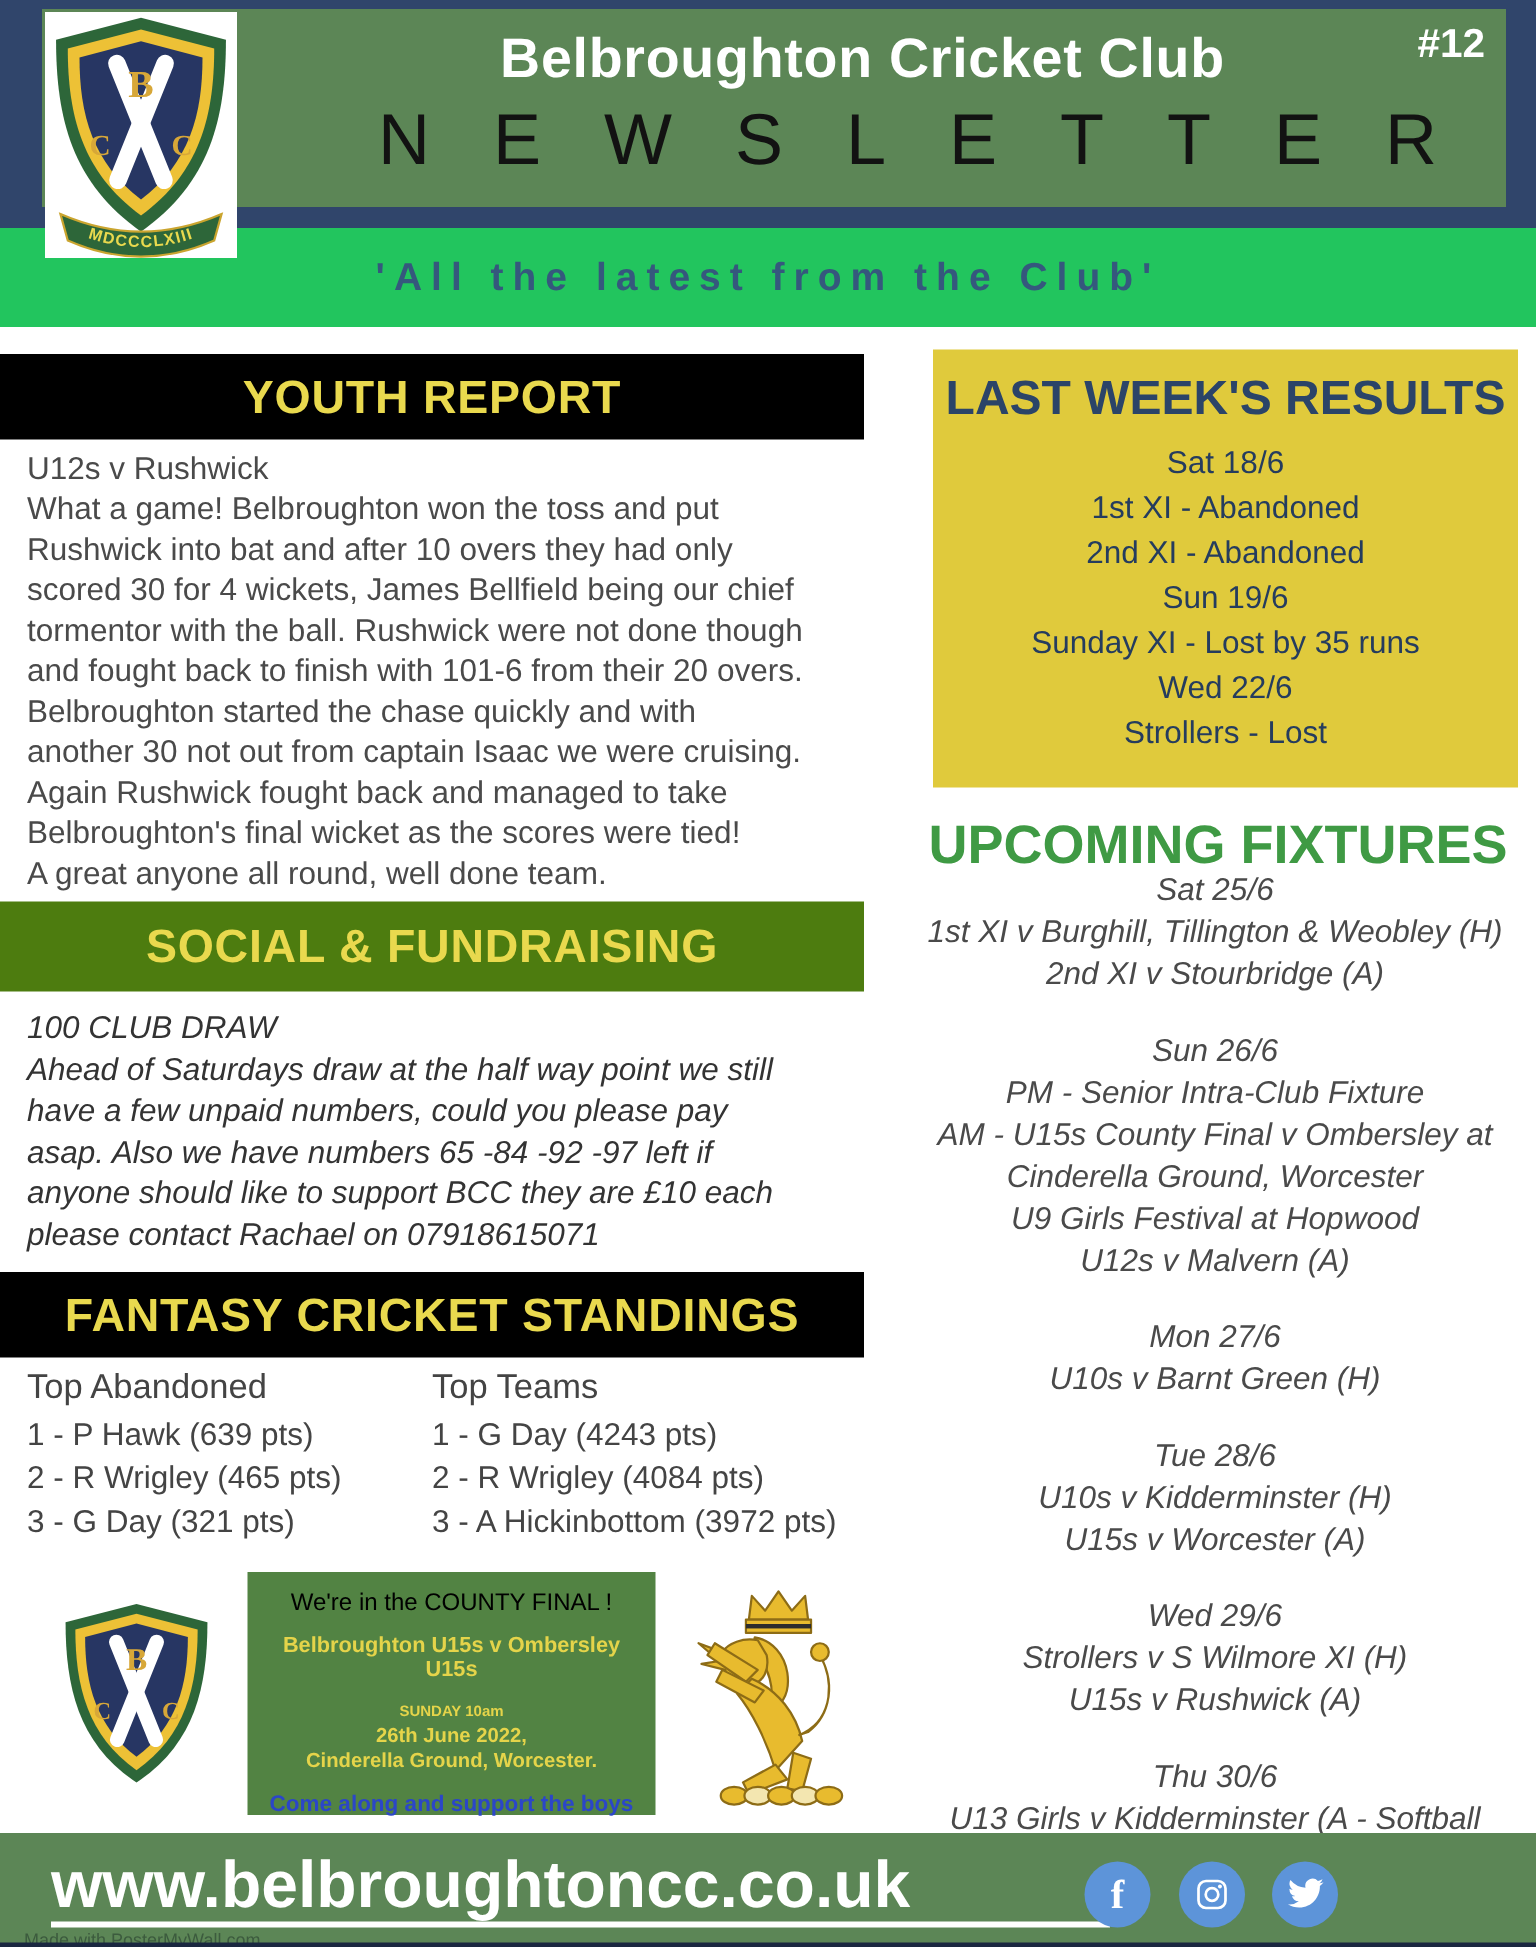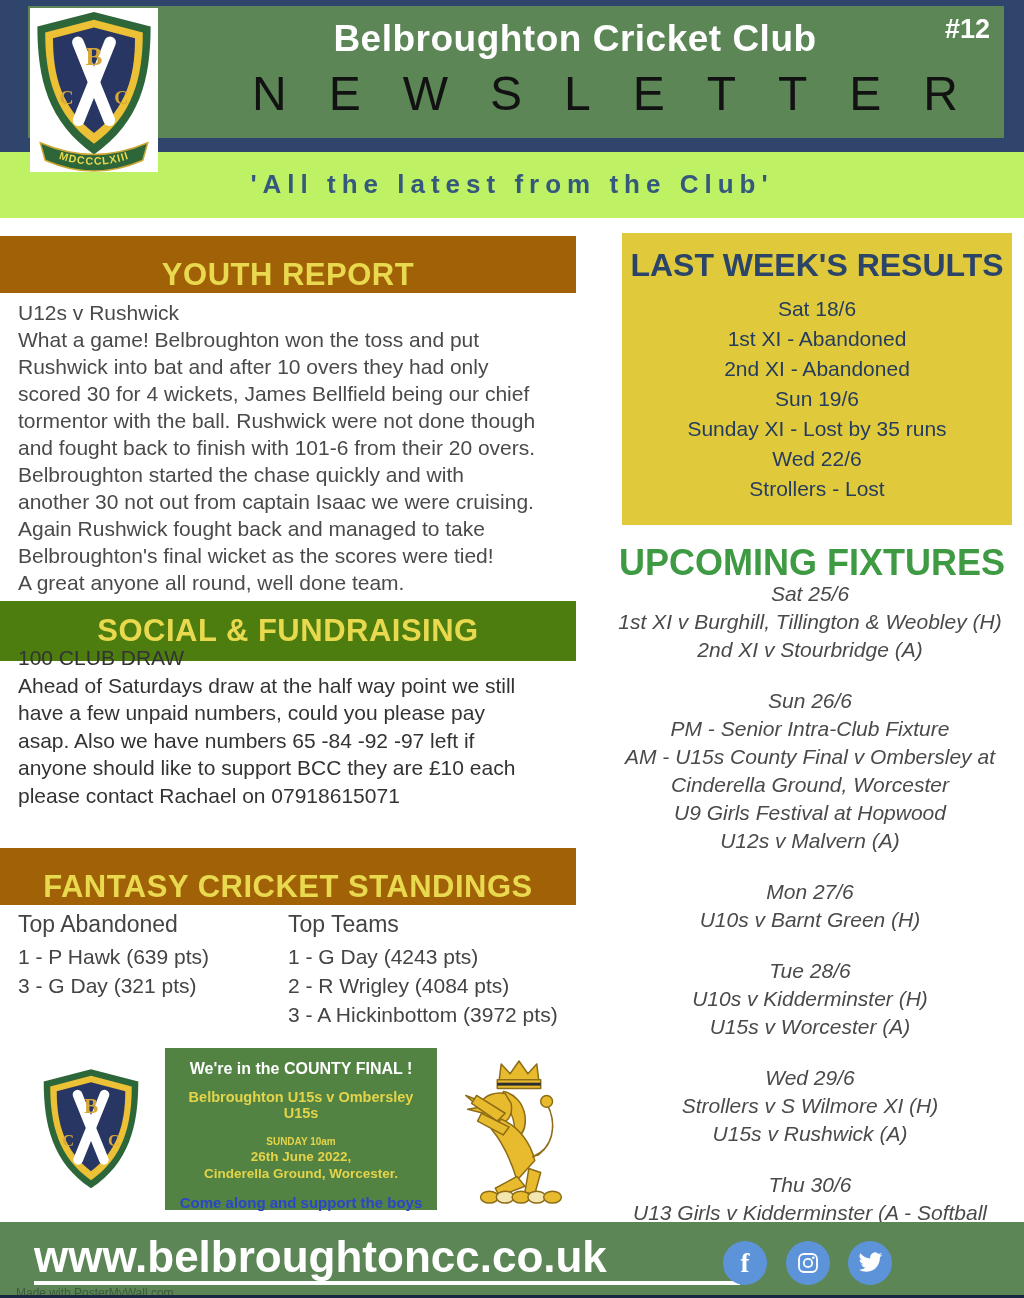--- a/index.html
+++ b/index.html
@@ -8,56 +8,56 @@
   
   .hdr-navy{position:absolute;left:0;top:0;width:1024px;height:152px;background:#30456b;}
   .hdr-green{position:absolute;left:28px;top:6px;width:976px;height:132px;background:#5c8656;}
   .club-title{position:absolute;left:150px;top:18px;width:850px;text-align:center;
               font-size:37px;font-weight:bold;color:#ffffff;letter-spacing:.5px;}
   .newsletter{position:absolute;left:110px;top:66px;width:990px;text-align:center;
               font-size:48px;font-weight:400;color:#121212;letter-spacing:42px;padding-left:42px;box-sizing:border-box;}
   .issue{position:absolute;right:34px;top:14px;font-size:27px;font-weight:bold;color:#ffffff;}
   .crest-box{position:absolute;left:30px;top:8px;width:128px;height:164px;background:#ffffff;z-index:3;}
   .crest-box svg{width:100%;height:100%;display:block;}
-  .tagline-band{position:absolute;left:0;top:152px;width:1024px;height:66px;background:#bef264;}
+  .tagline-band{position:absolute;left:0;top:152px;width:1024px;height:66px;background:#22c55e;}
   .tagline{width:100%;text-align:center;line-height:64px;font-size:26px;font-weight:bold;
            color:#35587d;letter-spacing:6px;}
   
   .bar{position:absolute;left:0;width:576px;height:57px;display:flex;align-items:center;
        justify-content:center;font-size:31px;font-weight:bold;color:#e9d94e;letter-spacing:.5px;}
-  .bar.navy{background:#a16207;align-items:flex-end;}
+  .bar.navy{background:#000000;}
   .bar.green{background:#4d7c0f;}
   #youth-bar{top:236px;}
   #social-bar{top:601px;height:60px;}
   #fantasy-bar{top:848px;}
   
   .textblock{position:absolute;color:#4a4a4a;font-size:21px;}
   .textblock div{white-space:nowrap;}
   #youth-text{left:18px;top:299px;line-height:27px;}
-  #social-text{left:18px;top:644px;line-height:27.5px;color:#333333;}
+  #social-text{left:18px;top:672px;line-height:27.5px;color:#333333;font-style:italic;}
   .standings{position:absolute;top:910px;font-size:21px;color:#444444;line-height:29px;}
   .standings .col-head{font-size:23px;margin-bottom:3px;}
   #standings-left{left:18px;}
   #standings-right{left:288px;}
   
   .results-box{position:absolute;left:622px;top:233px;width:390px;height:292px;background:#e0ca3c;}
   .results-title{margin-top:14px;text-align:center;font-size:32px;font-weight:bold;color:#2b4468;}
   .results-lines{margin-top:10px;text-align:center;font-size:21px;line-height:30px;color:#253c5e;}
   .fixtures-title{position:absolute;left:600px;top:542px;width:424px;text-align:center;
                   font-size:36px;font-weight:bold;color:#3f9a44;}
   .fixtures{position:absolute;left:596px;top:580px;width:428px;text-align:center;
             font-size:21px;line-height:28px;color:#4a4a4a;font-style:italic;}
   .fixture-group{margin-bottom:23px;}
   .fixtures div{white-space:nowrap;}
   
   .crest2{position:absolute;left:38px;top:1060px;width:106px;height:136px;}
   .crest2 svg{width:100%;height:100%;display:block;}
   .county-box{position:absolute;left:165px;top:1048px;width:272px;height:162px;background:#528343;
               box-sizing:border-box;padding:8px 6px;text-align:center;}
-  .cf-headline{font-size:16px;font-weight:bold;color:#ffffff;margin-top:4px;}
+  .cf-headline{font-size:16px;font-weight:normal;color:#000000;margin-top:4px;}
   .cf-match{font-size:14.5px;font-weight:bold;color:#e5d44a;margin-top:11px;}
   .cf-when1{font-size:10px;font-weight:bold;color:#e5d44a;margin-top:15px;}
   .cf-when2,.cf-where{font-size:13.5px;font-weight:bold;color:#e5d44a;margin-top:2px;}
   .cf-cta{font-size:15px;font-weight:bold;color:#2b46c8;margin-top:13px;}
   .lion{position:absolute;left:452px;top:1058px;width:132px;height:148px;}
   .lion svg{width:100%;height:100%;display:block;}
   
   .footer{position:absolute;left:0;top:1222px;width:1024px;height:76px;background:#5c8656;}
   .website{position:absolute;left:34px;top:1232px;font-size:44px;font-weight:bold;color:#ffffff;}
   .website-underline{position:absolute;left:34px;top:1281px;width:706px;height:4px;background:#ffffff;}
@@ -131,20 +131,21 @@
     <div>anyone should like to support BCC they are £10 each</div>
     <div>please contact Rachael on 07918615071</div>
   </div>
 
   <div class="bar navy" id="fantasy-bar">
     <span>FANTASY CRICKET STANDINGS</span>
   </div>
   <div class="standings" id="standings-left">
     <div class="col-head">Top Abandoned</div>
     <div>1 - P Hawk (639 pts)</div>
+    <div>2 - R Wrigley (465 pts)</div>
     <div>3 - G Day (321 pts)</div>
   </div>
   <div class="standings" id="standings-right">
     <div class="col-head">Top Teams</div>
     <div>1 - G Day (4243 pts)</div>
     <div>2 - R Wrigley (4084 pts)</div>
     <div>3 - A Hickinbottom (3972 pts)</div>
   </div>
 
   <div class="crest2">

